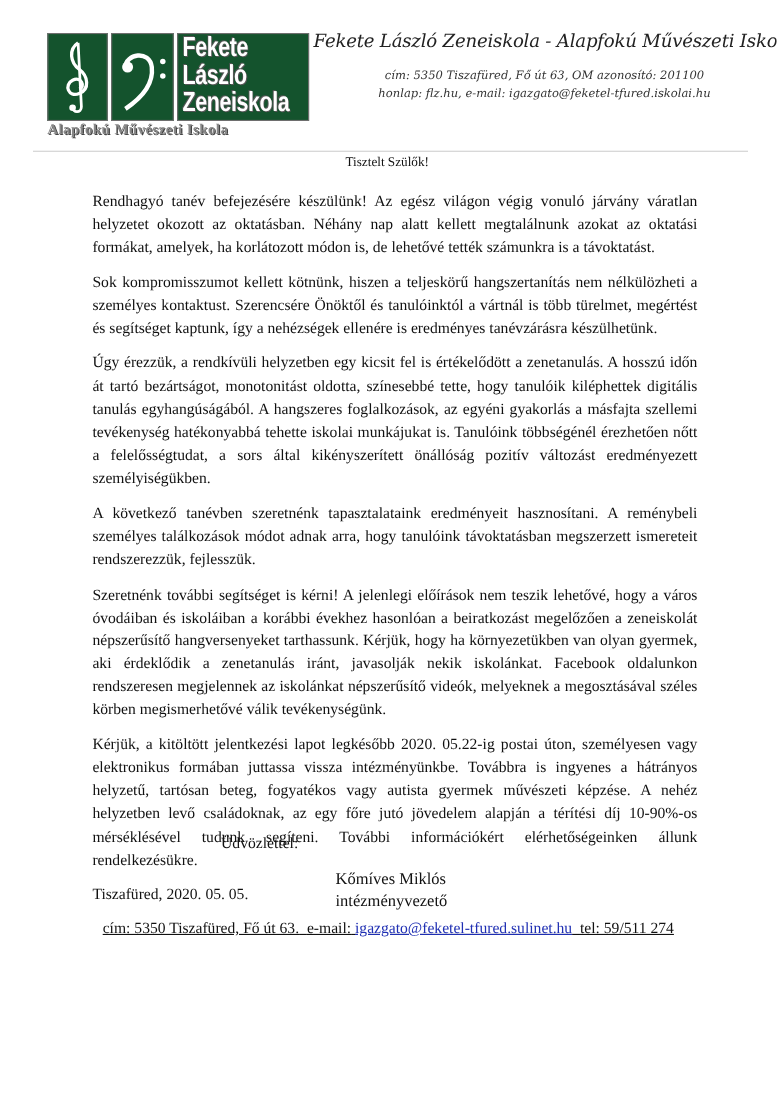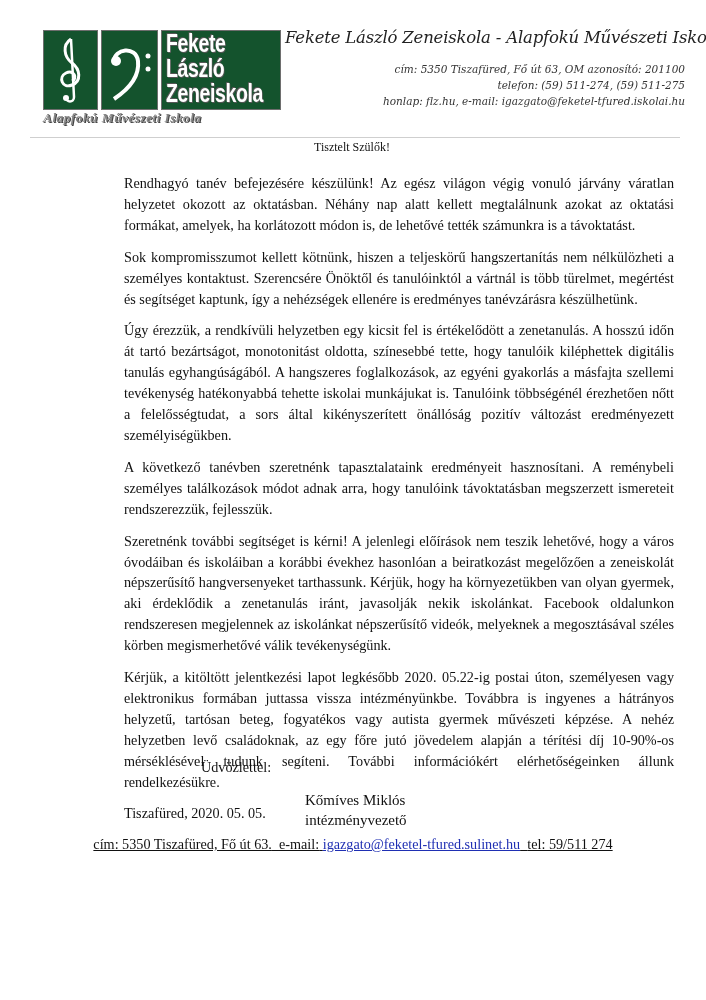--- a/index.html
+++ b/index.html
@@ -11,30 +11,30 @@
   .logo-box.clef1 { width: 53px; }
   .logo-box.clef2 { width: 55px; }
   .logo-box.name { width: 120px; padding-left: 4px; box-sizing: border-box; }
   .logo-box svg { position: absolute; left: 0; top: 0; }
   .logo-name-line { color: #fff; font-family: "Liberation Sans Narrow", "Liberation Sans", sans-serif;
      font-size: 25px; line-height: 25px; letter-spacing: -0.5px; transform: scaleX(0.78);
      transform-origin: left; white-space: nowrap;
      text-shadow: -1px -1px 0 #555, 1px 1px 0 #555; font-weight: bold; }
   .logo-sub { margin-top: 0; font-family: "Liberation Serif", serif; font-weight: bold;
      font-size: 13.5px; color: #888; letter-spacing: 0.4px; white-space: nowrap;
-     text-shadow: 1px 1px 0 #444; font-style: italic; }
+     text-shadow: 1px 1px 0 #444; }
   .hdr { position: absolute; left: 285px; top: 28px; width: 400px; font-family: "DejaVu Serif", serif;
          font-style: italic; }
   .hdr-title { font-size: 16.5px; color: #222; white-space: nowrap; letter-spacing: -0.2px; }
-  .hdr-lines { text-align: right; margin-top: 14px; padding-left: 20px; }
+  .hdr-lines { text-align: center; margin-top: 14px; padding-left: 20px; }
   .hdr-line { font-size: 10.5px; color: #333; line-height: 16px; white-space: nowrap; }
   .rule { position: absolute; left: 30px; right: 26px; top: 137px; height: 1px; background: #cfcfcf; }
   .salutation { position: absolute; top: 140px; left: 0; width: 704px; text-align: center; font-size: 12px; }
   .body-text { position: absolute; left: 84px; top: 173px; width: 550px; font-size: 14.2px;
-               line-height: 20.9px; text-align: justify; margin-left: 40px; }
+               line-height: 20.9px; text-align: justify; }
   .body-text p { margin: 0 0 11px 0; }
   .place-date { margin-top: 2px !important; }
   .greeting { position: absolute; left: 201px; top: 759px; font-size: 14.2px; }
   .signer { position: absolute; left: 305px; top: 790px; font-size: 15px; line-height: 20px; }
   .footer { position: absolute; left: 0; top: 836px; width: 706px; text-align: center; font-size: 14.2px; text-decoration: underline; }
   .footer a { color: #1f2fb3; text-decoration: underline; }
 </style>
 </head>
 <body>
 
@@ -61,21 +61,20 @@
       <div class="logo-name-line">Zeneiskola</div>
     </div>
   </div>
   <div class="logo-sub">Alapfokú Művészeti Iskola</div>
 </div>
 
 <div class="hdr">
   <div class="hdr-title">Fekete László Zeneiskola - Alapfokú Művészeti Iskola</div>
   <div class="hdr-lines">
     <div class="hdr-line">cím: 5350 Tiszafüred, Fő út 63, OM azonosító: 201100</div>
-    <div class="hdr-line">telefon: (59) 511-274, (59) 511-275</div>
     <div class="hdr-line">honlap: flz.hu, e-mail: igazgato@feketel-tfured.iskolai.hu</div>
   </div>
 </div>
 
 <div class="rule"></div>
 
 <div class="salutation">Tisztelt Szülők!</div>
 
 <div class="body-text">
   <p>Rendhagyó tanév befejezésére készülünk! Az egész világon végig vonuló járvány váratlan helyzetet okozott az oktatásban. Néhány nap alatt kellett megtalálnunk azokat az oktatási formákat, amelyek, ha korlátozott módon is, de lehetővé tették számunkra is a távoktatást.</p>

